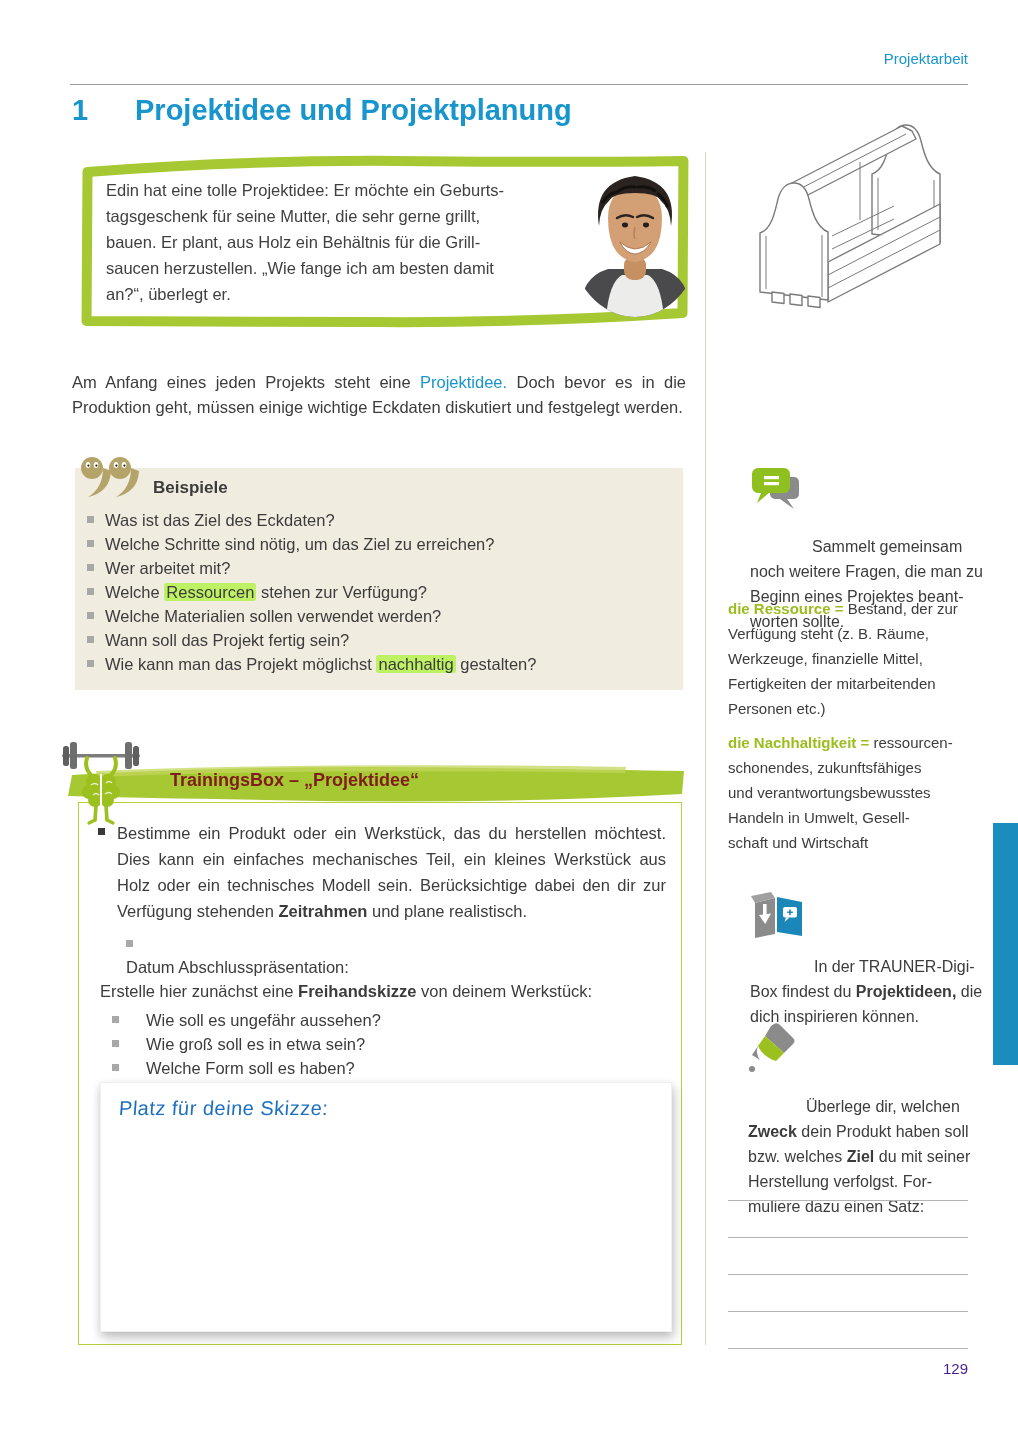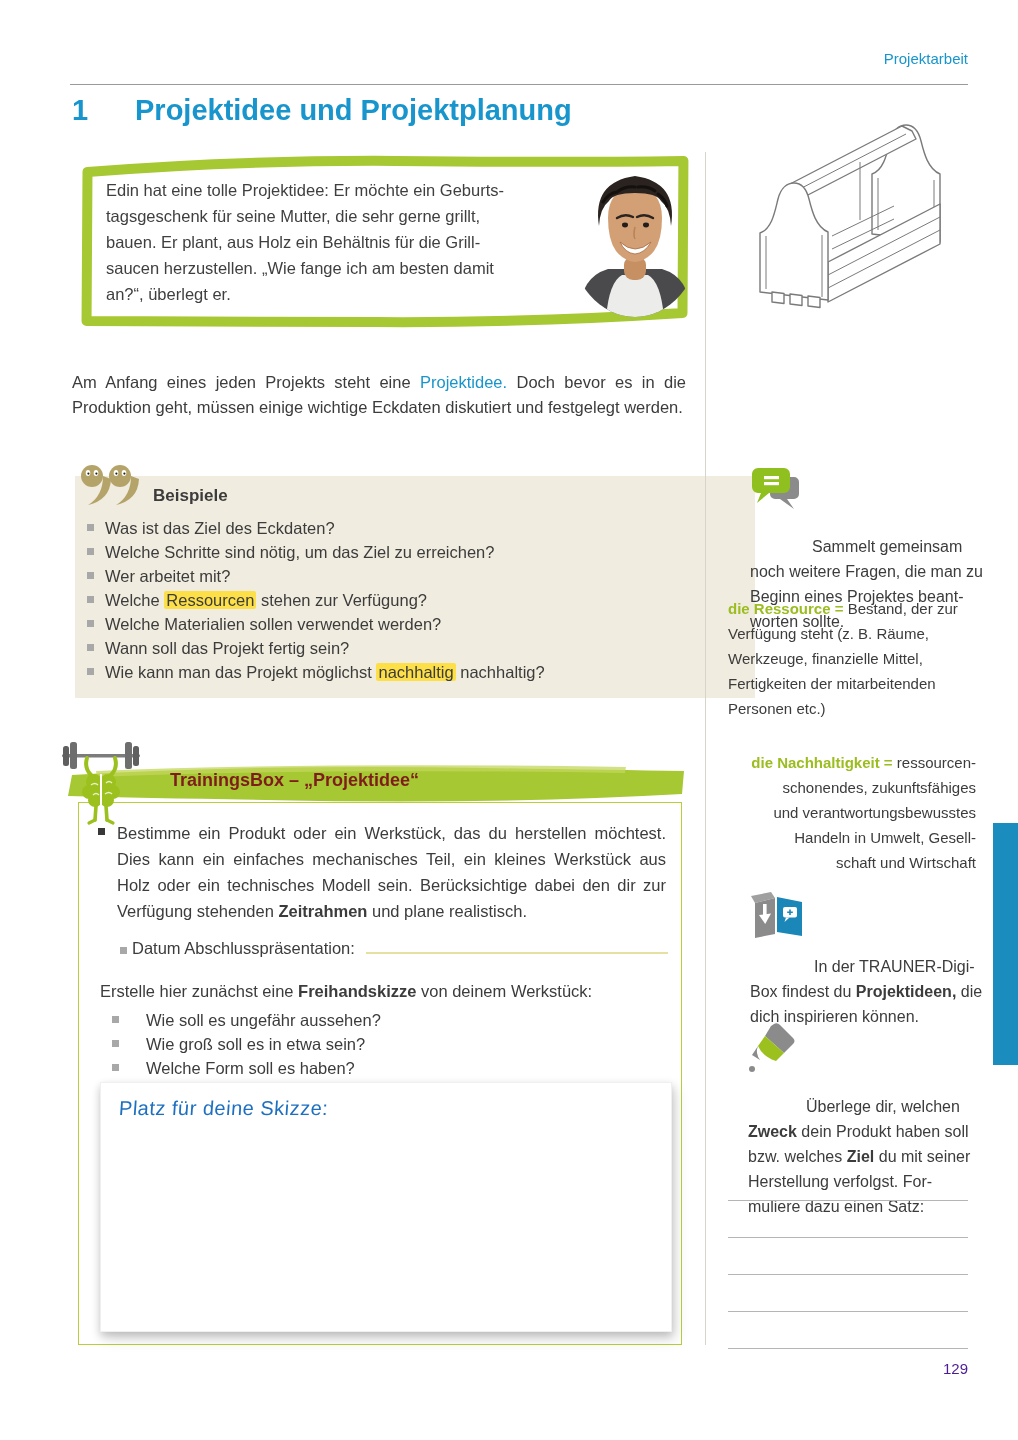--- a/index.html
+++ b/index.html
@@ -20,59 +20,59 @@
   .intro-border{position:absolute;left:0;top:0;transform:rotate(-0.4deg);}
   .intro-text{position:absolute;left:30px;top:25px;width:462px;font-size:16.5px;line-height:26px;
               white-space:pre-line;color:#3f3f3f;}
   .avatar{position:absolute;left:494px;top:14px;}
 
   
   .lead{top:370px;left:72px;width:614px;font-size:16.5px;line-height:25px;text-align:justify;}
   .lead .blue{color:#1795cc;}
 
   
-  .beispiele{top:468px;left:75px;width:680px;background:#f0ecdf;padding:10px 16px 14px 12px;
-             box-sizing:border-box;margin-top:8px;}
+  .beispiele{top:468px;left:75px;width:608px;background:#f0ecdf;padding:10px 16px 14px 12px;
+             box-sizing:border-box;}
   .quote-icon{position:absolute;left:4px;top:-14px;}
   .bsp-heading{margin-left:66px;font-weight:bold;font-size:17px;height:26px;}
   .bsp-list{margin:4px 0 0 0;padding:0;list-style:none;}
   .bsp-list li{display:flex;gap:11px;font-size:16.5px;line-height:24px;max-width:548px;}
   .sq{flex:0 0 auto;width:7px;height:7px;background:#a8a8a8;margin-top:8px;}
   .sq.dark{background:#383838;}
-  .hl{background:#fde047;padding:0 2px;border-radius:2px;}
+  .hl{background:#bef264;padding:0 2px;border-radius:2px;}
   .hl:empty{padding:0;background:none;}
 
   
   .tbanner{top:760px;left:66px;width:620px;height:46px;}
   .tbanner-label{position:absolute;left:104px;top:10px;color:#7f1d1d;font-weight:bold;font-size:18px;}
   .brain-icon{top:738px;left:60px;z-index:3;}
   .tbox{top:802px;left:78px;width:604px;height:543px;border:1.5px solid #b8cf3a;box-sizing:border-box;}
   .task1{top:820px;left:98px;width:568px;display:flex;gap:12px;font-size:16.5px;line-height:26px;}
   .task1 .txt{text-align:justify;}
-  .datum-row{top:934px;left:120px;width:548px;display:flex;gap:5px;font-size:16.5px;align-items:baseline;}
+  .datum-row{top:934px;left:120px;width:548px;display:flex;gap:11px;font-size:16.5px;align-items:baseline;flex-direction:column;}
   .datum-row .sq{margin-top:6px;}
   .datum-line{flex:1 1 auto;border-bottom:2px solid #e6e0a3;height:18px;margin-left:6px;}
   .erstelle{top:982px;left:100px;width:566px;font-size:16.5px;}
   .skq{left:112px;width:540px;display:flex;gap:27px;font-size:16.5px;line-height:24px;}
   .sketch{top:1082px;left:100px;width:570px;height:248px;background:#fff;border:1px solid #f0f0f0;
           box-shadow:0 4px 8px rgba(0,0,0,.18),4px 7px 14px rgba(0,0,0,.12);}
   .sketch-label{position:absolute;left:18px;top:14px;color:#1d6fc0;font-size:20px;
                 transform:skewX(-4deg);letter-spacing:.5px;}
 
   
   .divider{top:152px;left:705px;width:1px;height:1193px;background:#d9d4c9;}
   .caddy{top:112px;left:742px;}
   .note{left:728px;width:248px;font-size:16px;line-height:25px;white-space:pre-line;margin-left:22px;}
   .note .icon{position:absolute;left:0;top:-4px;}
   .note .body{padding-top:14px;text-indent:62px;}
   .note-collect{top:470px;}
   .def{left:728px;width:248px;font-size:15px;line-height:25px;white-space:pre-line;}
   .term{color:#9bbd20;font-weight:bold;}
   .def-ressource{top:596px;}
-  .def-nachhaltigkeit{top:750px;text-align:right;}
+  .def-nachhaltigkeit{top:730px;}
   .note-digibox{top:888px;}
   .note-digibox .body{padding-top:16px;text-indent:64px;}
   .note-zweck{top:1026px;left:726px;}
   .note-zweck .body{padding-top:18px;text-indent:58px;}
   b{font-weight:bold;text-align:center;}
   .wline{left:728px;width:240px;height:1px;background:#b5b5b5;}
   .bluetab{top:823px;left:993px;width:25px;height:242px;background:#1a8cbd;}
   .pagenum{top:1360px;right:50px;font-size:15px;color:#4c1d95;}
 </style>
 </head>
@@ -161,21 +161,21 @@
       <li>
           <span class="sq"></span>
           <span><span>Welche Materialien sollen verwendet werden?</span><span class="hl"></span><span></span></span>
         </li>
       <li>
           <span class="sq"></span>
           <span><span>Wann soll das Projekt fertig sein?</span><span class="hl"></span><span></span></span>
         </li>
       <li>
           <span class="sq"></span>
-          <span><span>Wie kann man das Projekt möglichst </span><span class="hl">nachhaltig</span><span> nachhaltig?</span></span>
+          <span><span>Wie kann man das Projekt möglichst </span><span class="hl">nachhaltig</span><span> gestalten?</span></span>
         </li>
     </ul>
   </div>
 
   <svg class="abs brain-icon" width="82" height="90" viewBox="0 0 82 90">
     <rect x="2" y="16" width="78" height="3.6" rx="1.8" fill="#7c7c7c"></rect>
     <rect x="3" y="8" width="6" height="20" rx="2.5" fill="#5f5f5f"></rect>
     <rect x="10" y="4" width="7" height="27" rx="2.5" fill="#6e6e6e"></rect>
     <rect x="73" y="8" width="6" height="20" rx="2.5" fill="#5f5f5f"></rect>
     <rect x="65" y="4" width="7" height="27" rx="2.5" fill="#6e6e6e"></rect>

